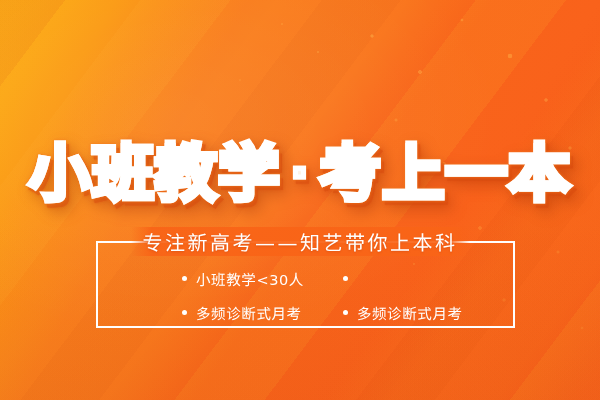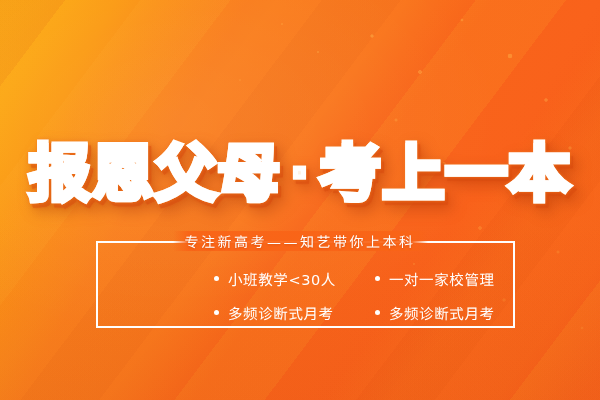--- a/index.html
+++ b/index.html
@@ -151,21 +151,21 @@
     right: 0;
     top: 230px;
     height: 22px;
     display: flex;
     align-items: center;
     justify-content: center;
     pointer-events: none;
   }
   .subtitle {
     font-family: "DejaVu Sans", "Liberation Sans", sans-serif;
-    font-size: 14px;
+    font-size: 20px;
     font-weight: 400;
     letter-spacing: 2.5px;
     color: #ffffff;
     white-space: nowrap;
     padding: 0 12px;
     background: linear-gradient(90deg,
         rgba(249,104,24,0.0) 0%,
         rgba(249,100,23,0.92) 6%,
         rgba(249,100,23,0.95) 50%,
         rgba(249,100,23,0.92) 94%,
@@ -181,21 +181,20 @@
     width: 419px;
     height: 72px;
     display: grid;
     grid-template-columns: 1fr 1fr;
     grid-template-rows: 1fr 1fr;
     align-content: center;
     column-gap: 6px;
     row-gap: 2px;
     padding: 6px 0 0 0;
     box-sizing: border-box;
-    margin-left: 32px;
   }
   .feature {
     display: flex;
     align-items: center;
     justify-content: flex-start;
     padding-left: 86px;
     font-size: 14.5px;
     color: #ffffff;
     letter-spacing: 0.6px;
     white-space: nowrap;
@@ -219,39 +218,38 @@
 <div id="banner">
 
   <div class="bg-base"></div>
   <div class="bg-stripe stripe-b"></div>
   <div class="bg-stripe stripe-a"></div>
   <div class="bg-stripe stripe-c"></div>
   <div class="bg-speckle"></div>
   <div class="bg-vignette"></div>
 
   <div class="headline-wrap">
-    <div class="headline"><span>报恩父母</span><span class="dot">·</span><span>考上一本</span></div>
+    <div class="headline"><span>小班教学</span><span class="dot">·</span><span>考上一本</span></div>
   </div>
 
   <div class="frame"></div>
 
   <div class="subtitle-wrap">
     <div class="subtitle">专注新高考——知艺带你上本科</div>
   </div>
 
   <div class="features">
 
     <div class="feature">
       <span class="bullet-dot"></span>
       <span>小班教学&lt;30人</span>
     </div>
 
     <div class="feature">
       <span class="bullet-dot"></span>
-      <span>一对一家校管理</span>
     </div>
 
     <div class="feature">
       <span class="bullet-dot"></span>
       <span>多频诊断式月考</span>
     </div>
 
     <div class="feature">
       <span class="bullet-dot"></span>
       <span>多频诊断式月考</span>

